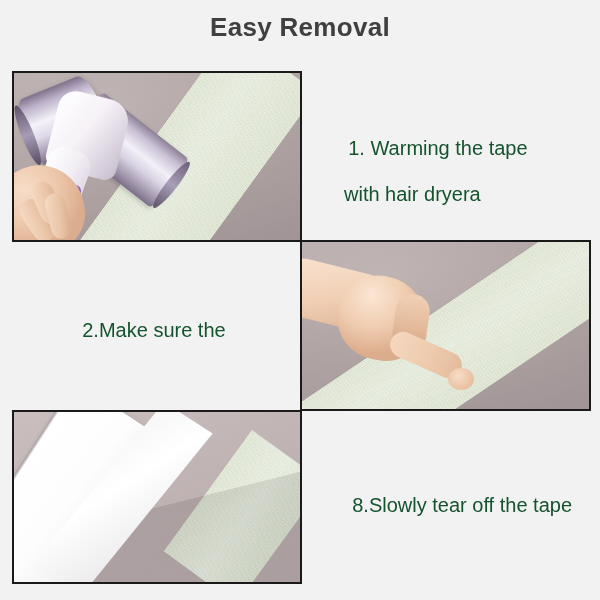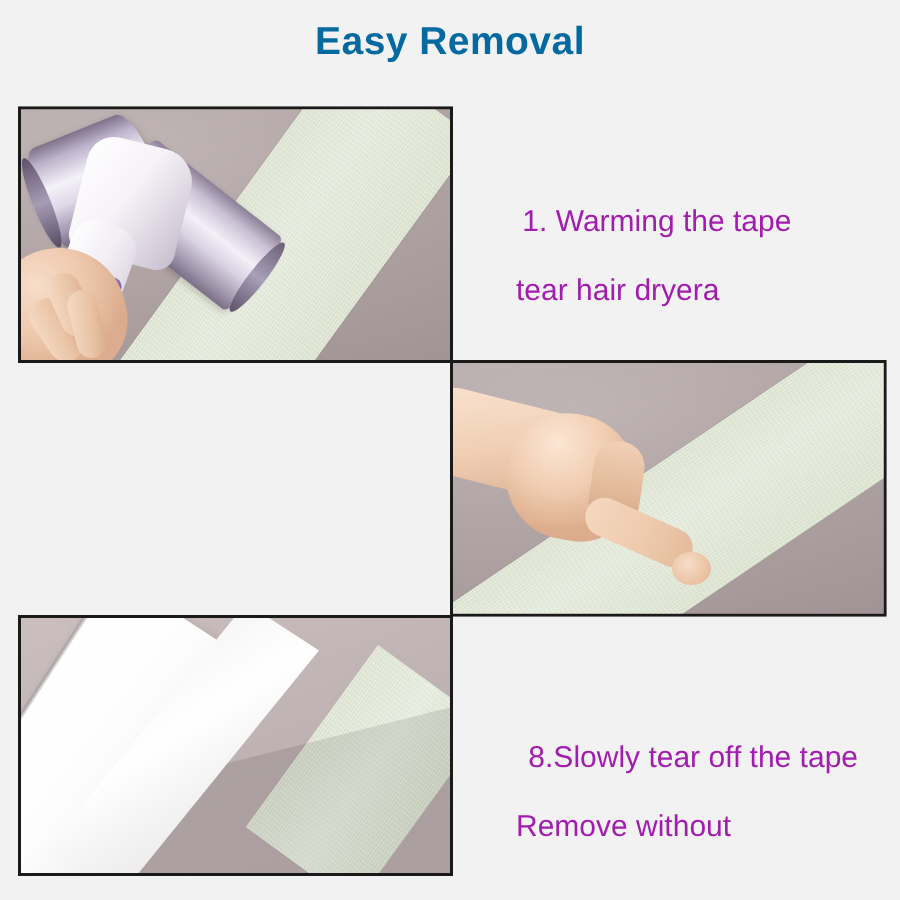--- a/index.html
+++ b/index.html
@@ -22,21 +22,21 @@
 
   
   .title {
     position: absolute;
     left: 0;
     top: 12px;
     width: 600px;
     text-align: center;
     font-size: 26px;
     font-weight: bold;
-    color: #0369a1;
+    color: #404040;
     letter-spacing: 0.3px;
   }
 
   
   .panel {
     position: absolute;
     border: 2px solid #1a1a1a;
     overflow: hidden;
     background: #b5a8a8;
   }
@@ -244,21 +244,21 @@
     left: 60px; top: -30px;
     width: 3px; height: 300px;
     background: rgba(160,150,152,0.45);
     transform: rotate(33deg);
     transform-origin: top left;
   }
 
   
   .caption {
     position: absolute;
-    color: #a21caf;
+    color: #14532d;
     font-size: 20px;
     line-height: 23px;
     white-space: pre;
   }
   .caption .l2, .caption .l3 { display: block; }
   .cap-1 { left: 326px; top: 114px; }
   .cap-1 .l2 { padding-left: 18px; }
   .cap-2 { left: 60px;  top: 296px; }
   .cap-2 .l2 { padding-left: 20px; }
   .cap-3 { left: 330px; top: 471px; }
@@ -317,25 +317,25 @@
       </div>
       <div class="p3-shadow"></div>
       <div class="p3-white-strip"></div>
       <div class="p3-white-fold"></div>
       <div class="p3-white-edge"></div>
     </div>
   </div>
 
   <div class="caption cap-1">
     <span class="l1">1. Warming the tape</span>
-    <span class="l2">tear hair dryera</span>
+    <span class="l2">with hair dryera</span>
   </div>
 
   <div class="caption cap-2">
+    <span class="l1">2.Make sure the</span>
   </div>
 
   <div class="caption cap-3">
     <span class="l1">8.Slowly tear off the tape</span>
-    <span class="l2">Remove without</span>
     
   </div>
 
 </div>
 
 </body></html>

